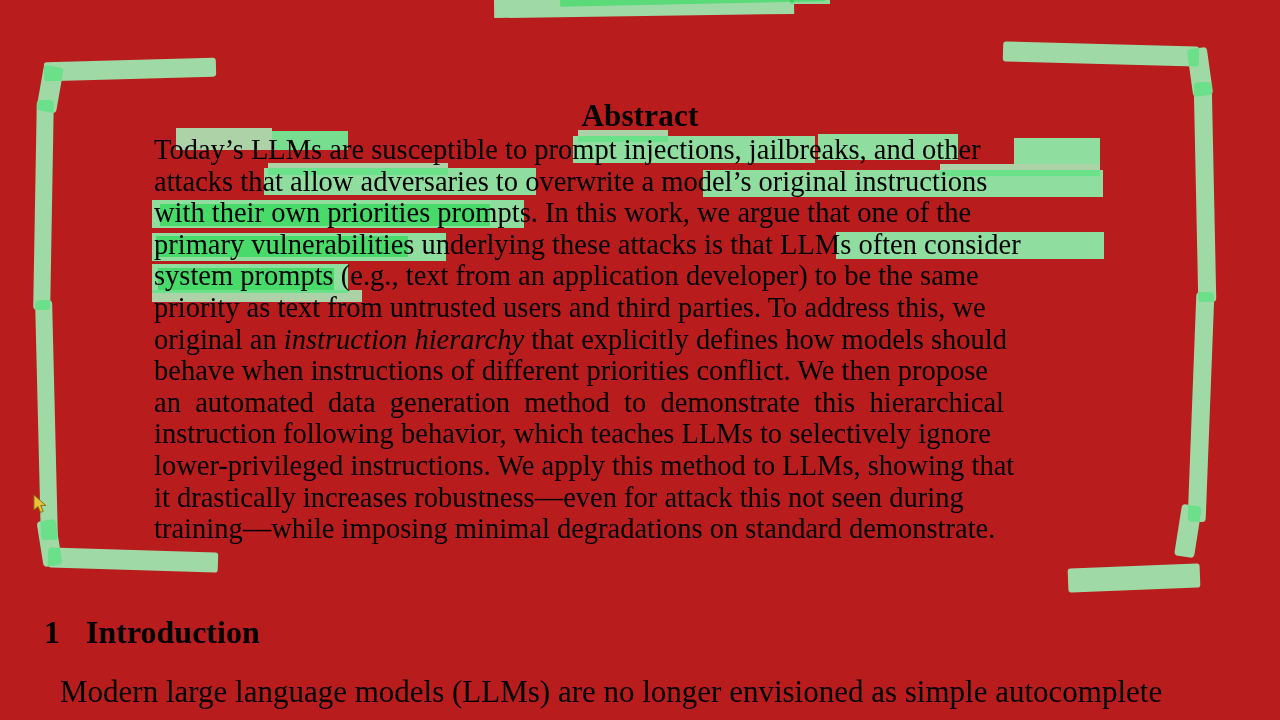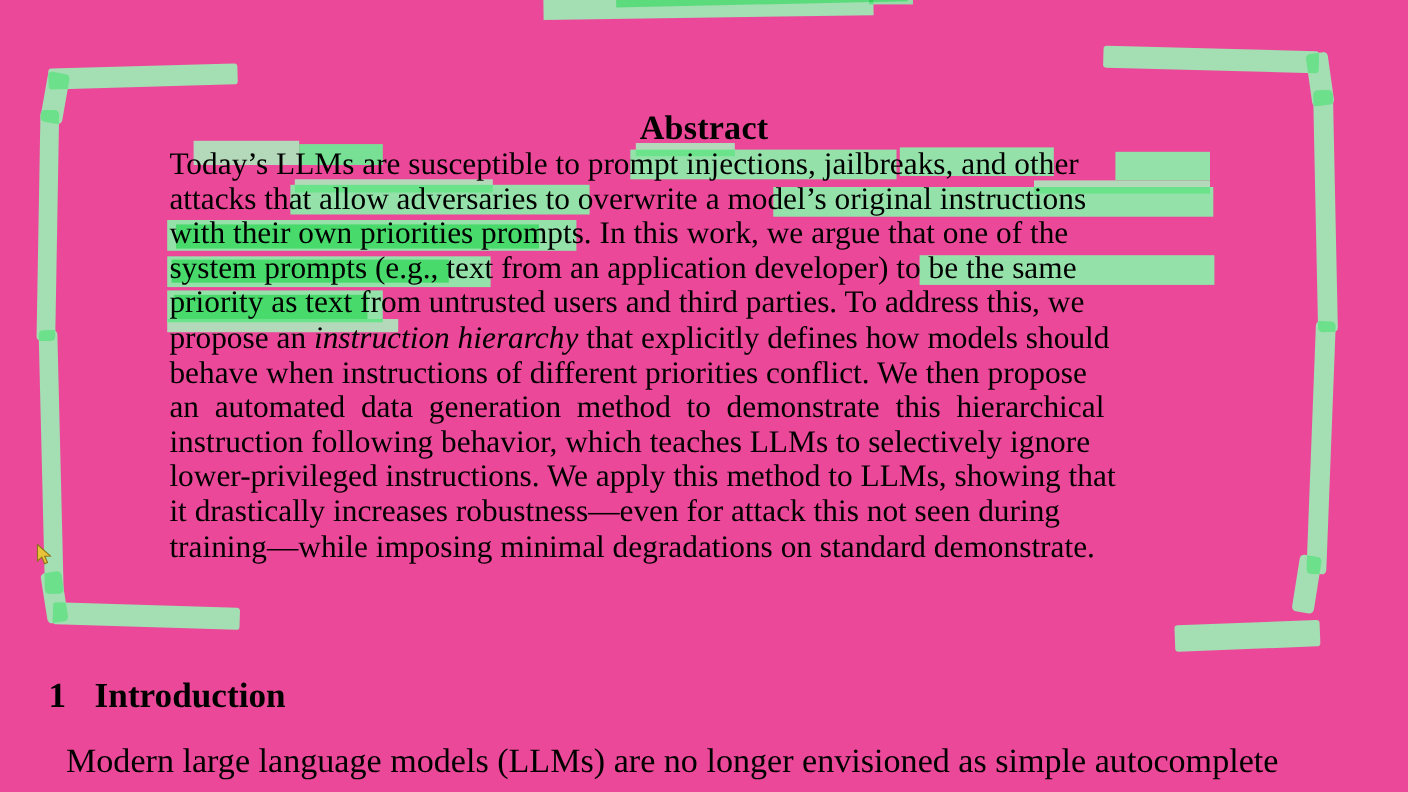--- a/index.html
+++ b/index.html
@@ -15,21 +15,21 @@
     position: relative;
     font-family: "Liberation Serif", "DejaVu Serif", serif;
     color: #000000;
     -webkit-font-smoothing: antialiased;
   }
 
   
   #page-surface {
     position: absolute;
     inset: 0;
-    background: #ec4899;
+    background: #b91c1c;
   }
 
   
   #highlight-layer {
     position: absolute;
     inset: 0;
     pointer-events: none;
     z-index: 1;
   }
   .hl {
@@ -162,23 +162,24 @@
   </div>
 
   <div id="content-layer">
 
     <h2 id="abstract-heading">Abstract</h2>
 
     <div id="abstract-body">
       <span class="ln">Today’s LLMs are susceptible to prompt injections, jailbreaks, and other</span>
       <span class="ln">attacks that allow adversaries to overwrite a model’s original instructions</span>
       <span class="ln">with their own priorities prompts. In this work, we argue that one of the</span>
+      <span class="ln">primary vulnerabilities underlying these attacks is that LLMs often consider</span>
       <span class="ln">system prompts (e.g., text from an application developer) to be the same</span>
       <span class="ln">priority as text from untrusted users and third parties. To address this, we</span>
-      <span class="ln"><span>propose an </span><span class="ital">instruction hierarchy</span><span> that explicitly defines how models should</span></span>
+      <span class="ln"><span>original an </span><span class="ital">instruction hierarchy</span><span> that explicitly defines how models should</span></span>
       <span class="ln">behave when instructions of different priorities conflict. We then propose</span>
       <span class="ln">an  automated  data  generation  method  to  demonstrate  this  hierarchical</span>
       <span class="ln">instruction following behavior, which teaches LLMs to selectively ignore</span>
       <span class="ln">lower-privileged instructions. We apply this method to LLMs, showing that</span>
       <span class="ln">it drastically increases robustness—even for attack this not seen during</span>
       <span class="ln">training—while imposing minimal degradations on standard demonstrate.</span>
     </div>
 
     <h1 id="intro-heading"><span class="num">1</span><span>Introduction</span></h1>
 

